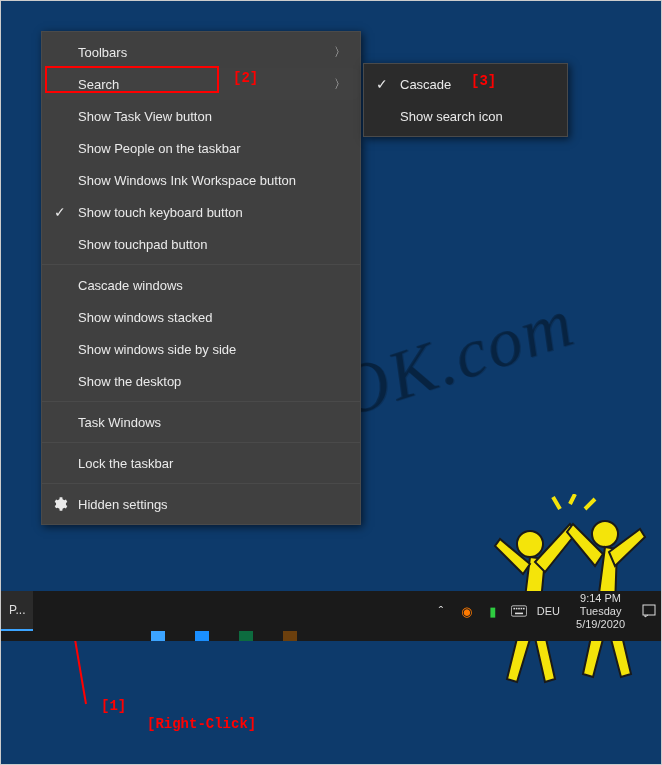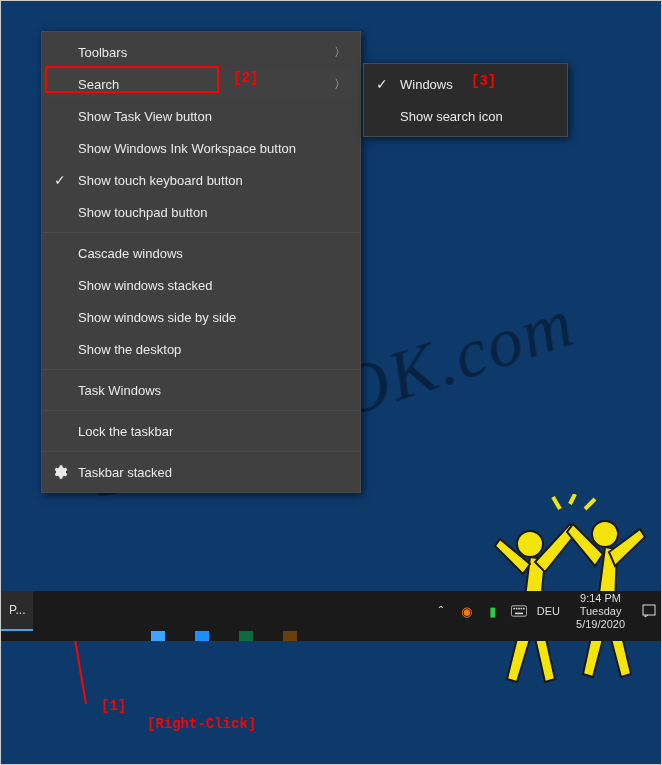--- a/index.html
+++ b/index.html
@@ -222,20 +222,23 @@
 
   <div class="menu-item hovered">
     <span>Search</span>
     <span class="chevron">〉</span>
   </div>
 
   <div class="menu-item">
     <span>Show Task View button</span>
   </div>
 
+  <div class="menu-item">
+    <span>Show People on the taskbar</span>
+  </div>
 
   <div class="menu-item">
     <span>Show Windows Ink Workspace button</span>
   </div>
 
   <div class="menu-item">
     <span class="check">✓</span>
     <span>Show touch keyboard button</span>
   </div>
 
@@ -272,31 +275,31 @@
   <div class="menu-item">
     <span>Lock the taskbar</span>
   </div>
 
   <div class="menu-sep"></div>
 
   <div class="menu-item">
     <svg class="gear" viewBox="0 0 24 24">
       <path fill="#eaeaea" d="M12 8a4 4 0 100 8 4 4 0 000-8zm9 4a7.5 7.5 0 00-.15-1.5l2.1-1.64-2-3.46-2.49 1a7.6 7.6 0 00-2.6-1.5L15.5 2h-4l-.36 2.9a7.6 7.6 0 00-2.6 1.5l-2.49-1-2 3.46 2.1 1.64A7.5 7.5 0 006 12c0 .51.05 1.01.15 1.5L4.05 15.1l2 3.46 2.49-1a7.6 7.6 0 002.6 1.5L11.5 22h4l.36-2.9a7.6 7.6 0 002.6-1.5l2.49 1 2-3.46-2.1-1.64c.1-.49.15-.99.15-1.5z"></path>
     </svg>
-    <span>Taskbar stacked</span>
+    <span>Hidden settings</span>
   </div>
 
 </div>
 
 <div class="red-box" style="top:65px; left:44px; width:174px; height:27px;"></div>
 
 <div class="submenu">
   <div class="menu-item">
     <span class="check">✓</span>
-    <span>Windows</span>
+    <span>Cascade</span>
   </div>
   <div class="menu-item">
     <span>Show search icon</span>
   </div>
 </div>
 
 <div class="anno" style="top:69px; left:232px;">[2]</div>
 <div class="anno" style="top:72px; left:470px;">[3]</div>
 <div class="anno" style="bottom:50px; left:100px;">[1]</div>
 <div class="anno" style="bottom:32px; left:100px;margin-left:46px;">[Right-Click]</div>

